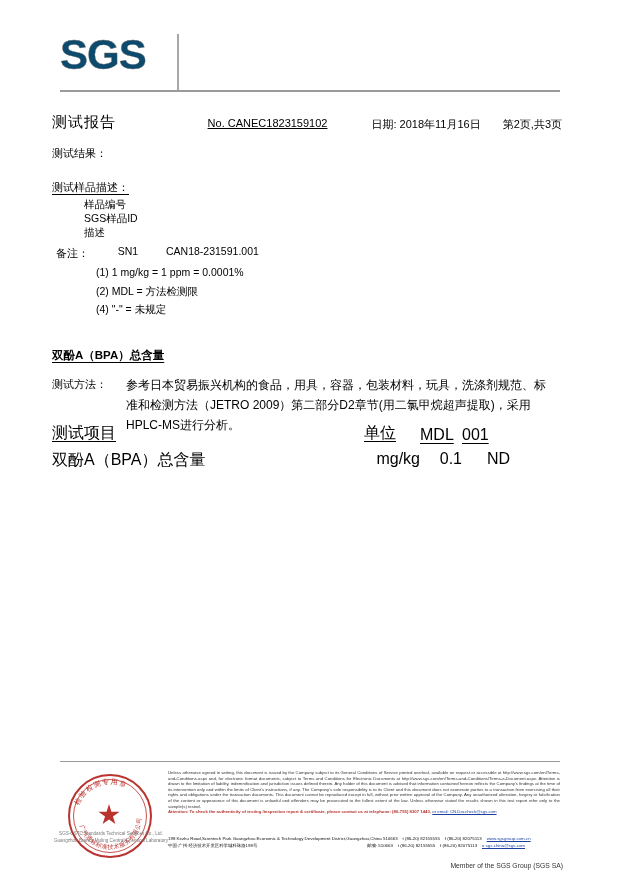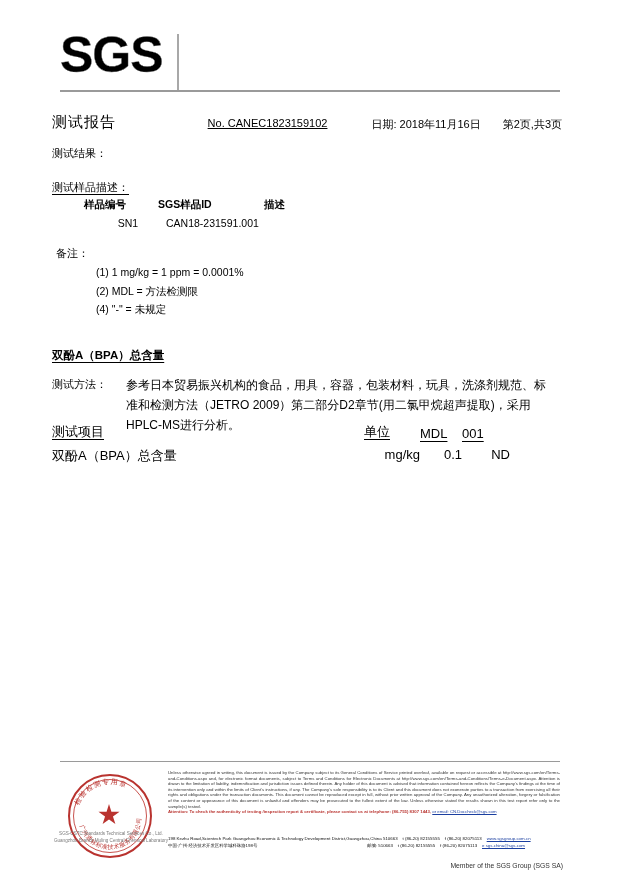--- a/index.html
+++ b/index.html
@@ -22,23 +22,23 @@
   .logo-wrap {
     position: absolute;
     left: 60px;
     top: 34px;
     width: 120px;
     height: 52px;
   }
   .logo-text {
     font-family: "Liberation Sans", sans-serif;
     font-weight: bold;
-    font-size: 50px;
+    font-size: 42px;
     letter-spacing: -1px;
-    color: #000000;
+    color: #0c4a6e;
     line-height: 42px;
     -webkit-text-stroke: 0.4px #6f6f6f;
   }
   .logo-rule {
     position: absolute;
     left: 60px;
     top: 90px;
     width: 500px;
     height: 2px;
     background: #9a9a9a;
@@ -86,21 +86,22 @@
   .sampledesc-label { left: 52px; top: 180px; text-decoration: underline; text-underline-offset: 3px; }
 
   .sample-table {
     position: absolute;
     left: 84px;
     top: 198px;
     font-size: 10.5px;
   }
   .sample-table .th {
     display: flex;
-    font-weight: bold;
+    font-weight: normal;
+    flex-direction: column;
   }
   .sample-table .tr {
     display: flex;
     margin-top: 5px;
   }
   .c1 { width: 74px; }
   .c2 { width: 106px; }
   .c3 { width: 200px; }
   .th .c1, .th .c2, .th .c3 { text-align: left; }
   .tr .c1 { text-align: center; padding-left: 7px; }
@@ -134,21 +135,21 @@
     font-size: 12px;
     line-height: 20px;
   }
 
   
   .res-table {
     position: absolute;
     left: 52px;
     top: 423px;
     width: 458px;
-    font-size: 13px;
+    font-size: 16px;
   }
   .res-head {
     display: flex;
     align-items: flex-end;
   }
   .res-head .rc-name {
     flex: 1 1 auto;
     text-decoration: underline;
     text-underline-offset: 3px;
   }

